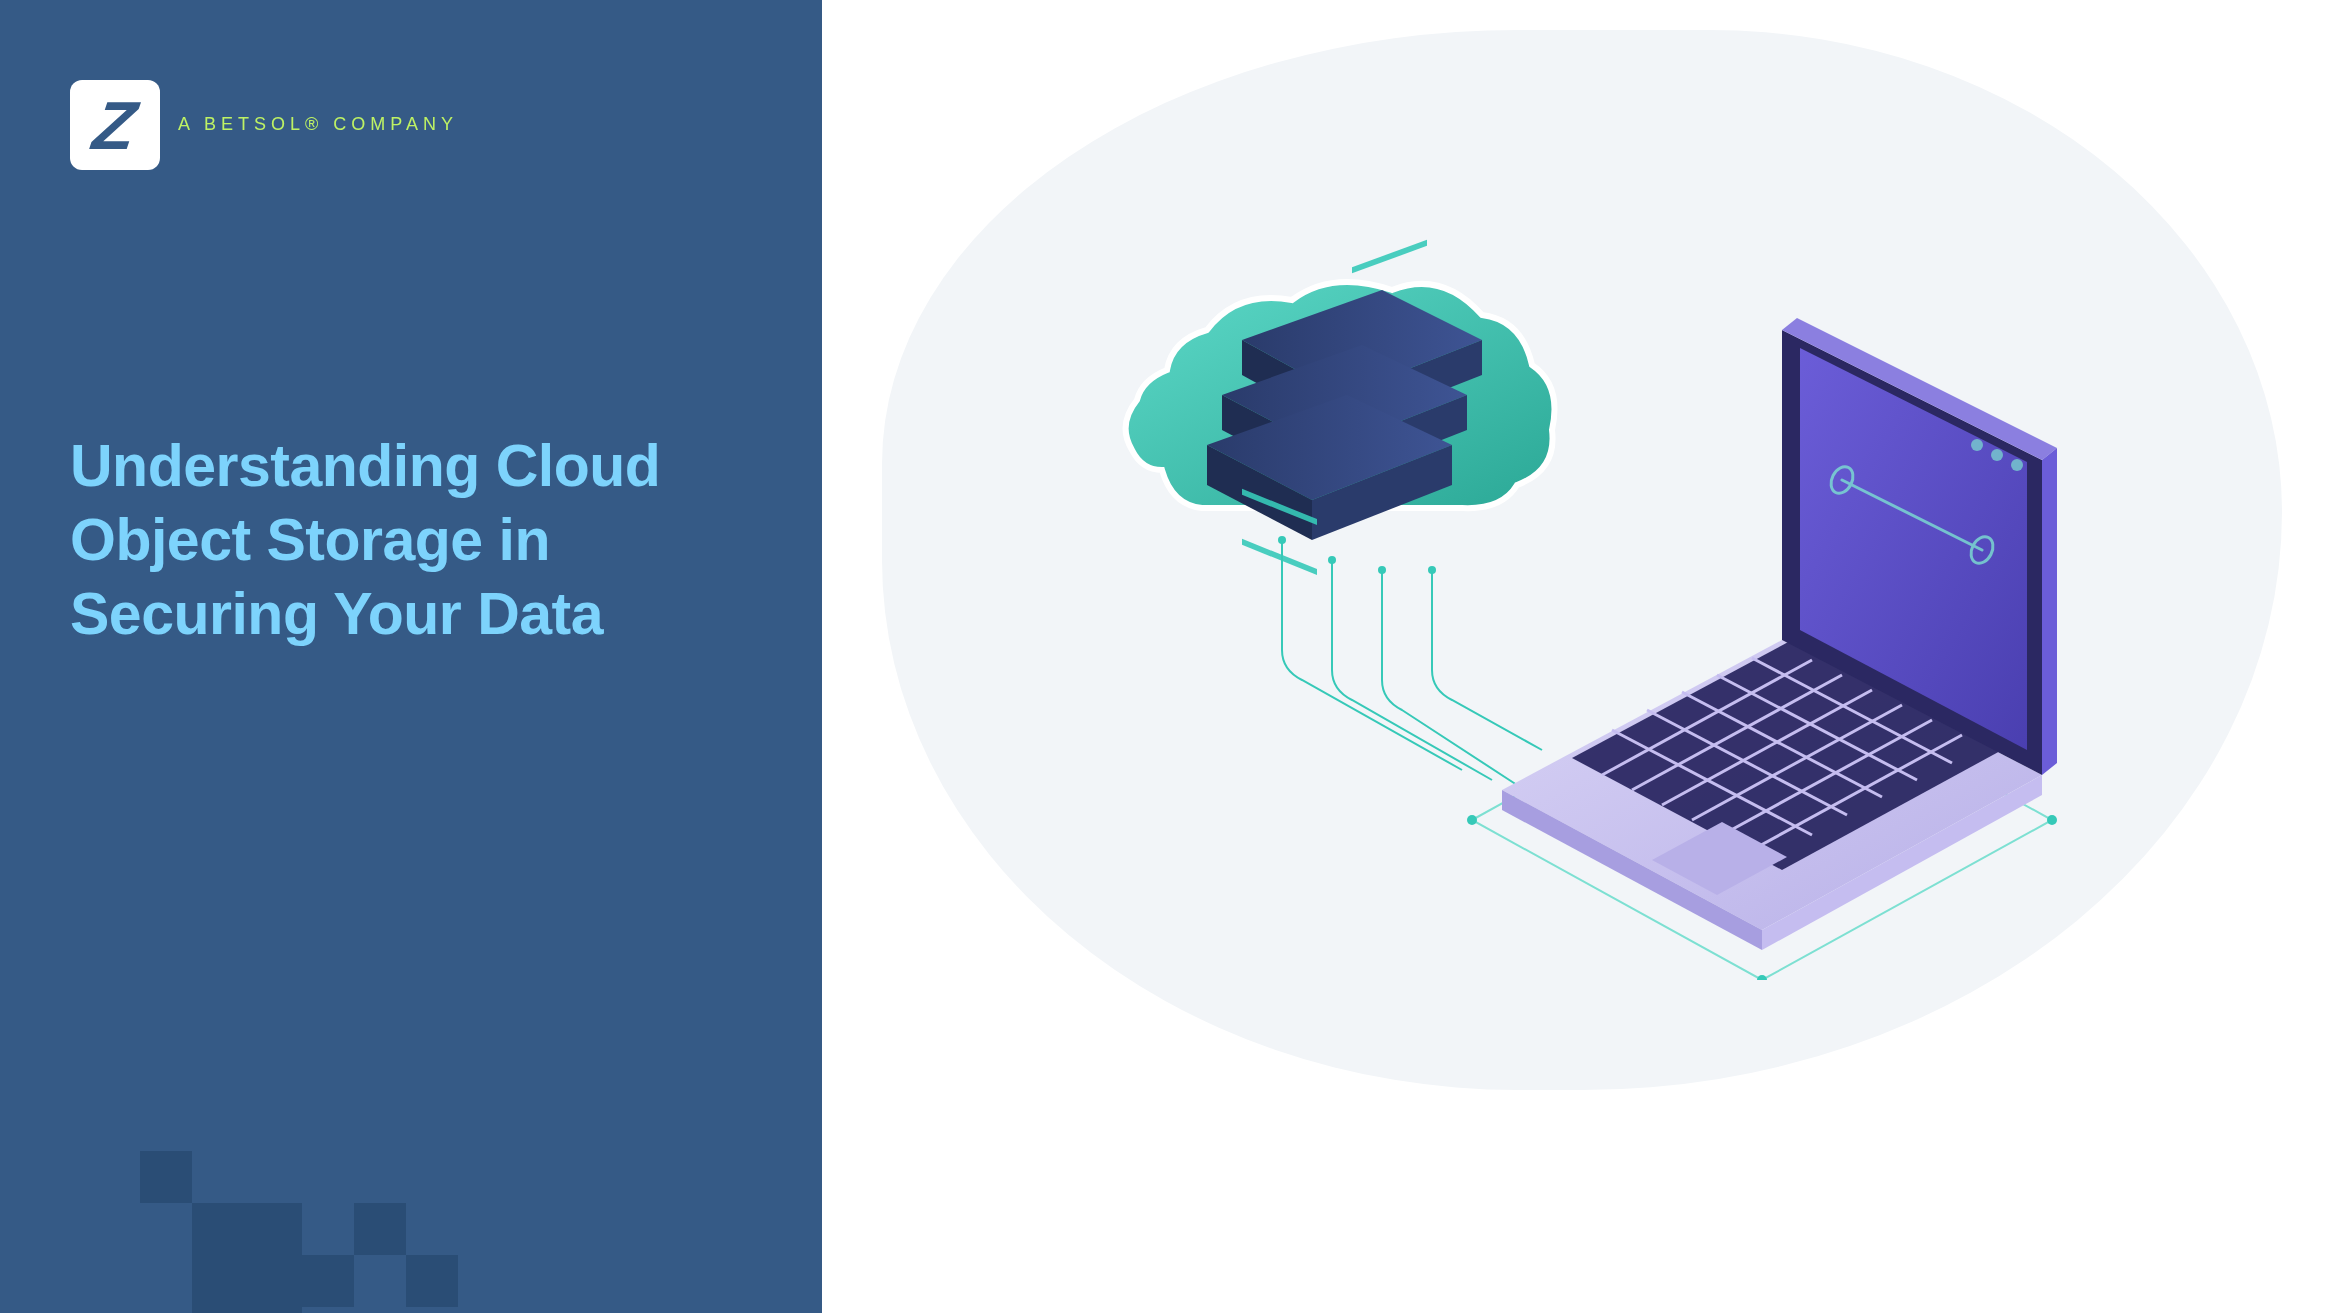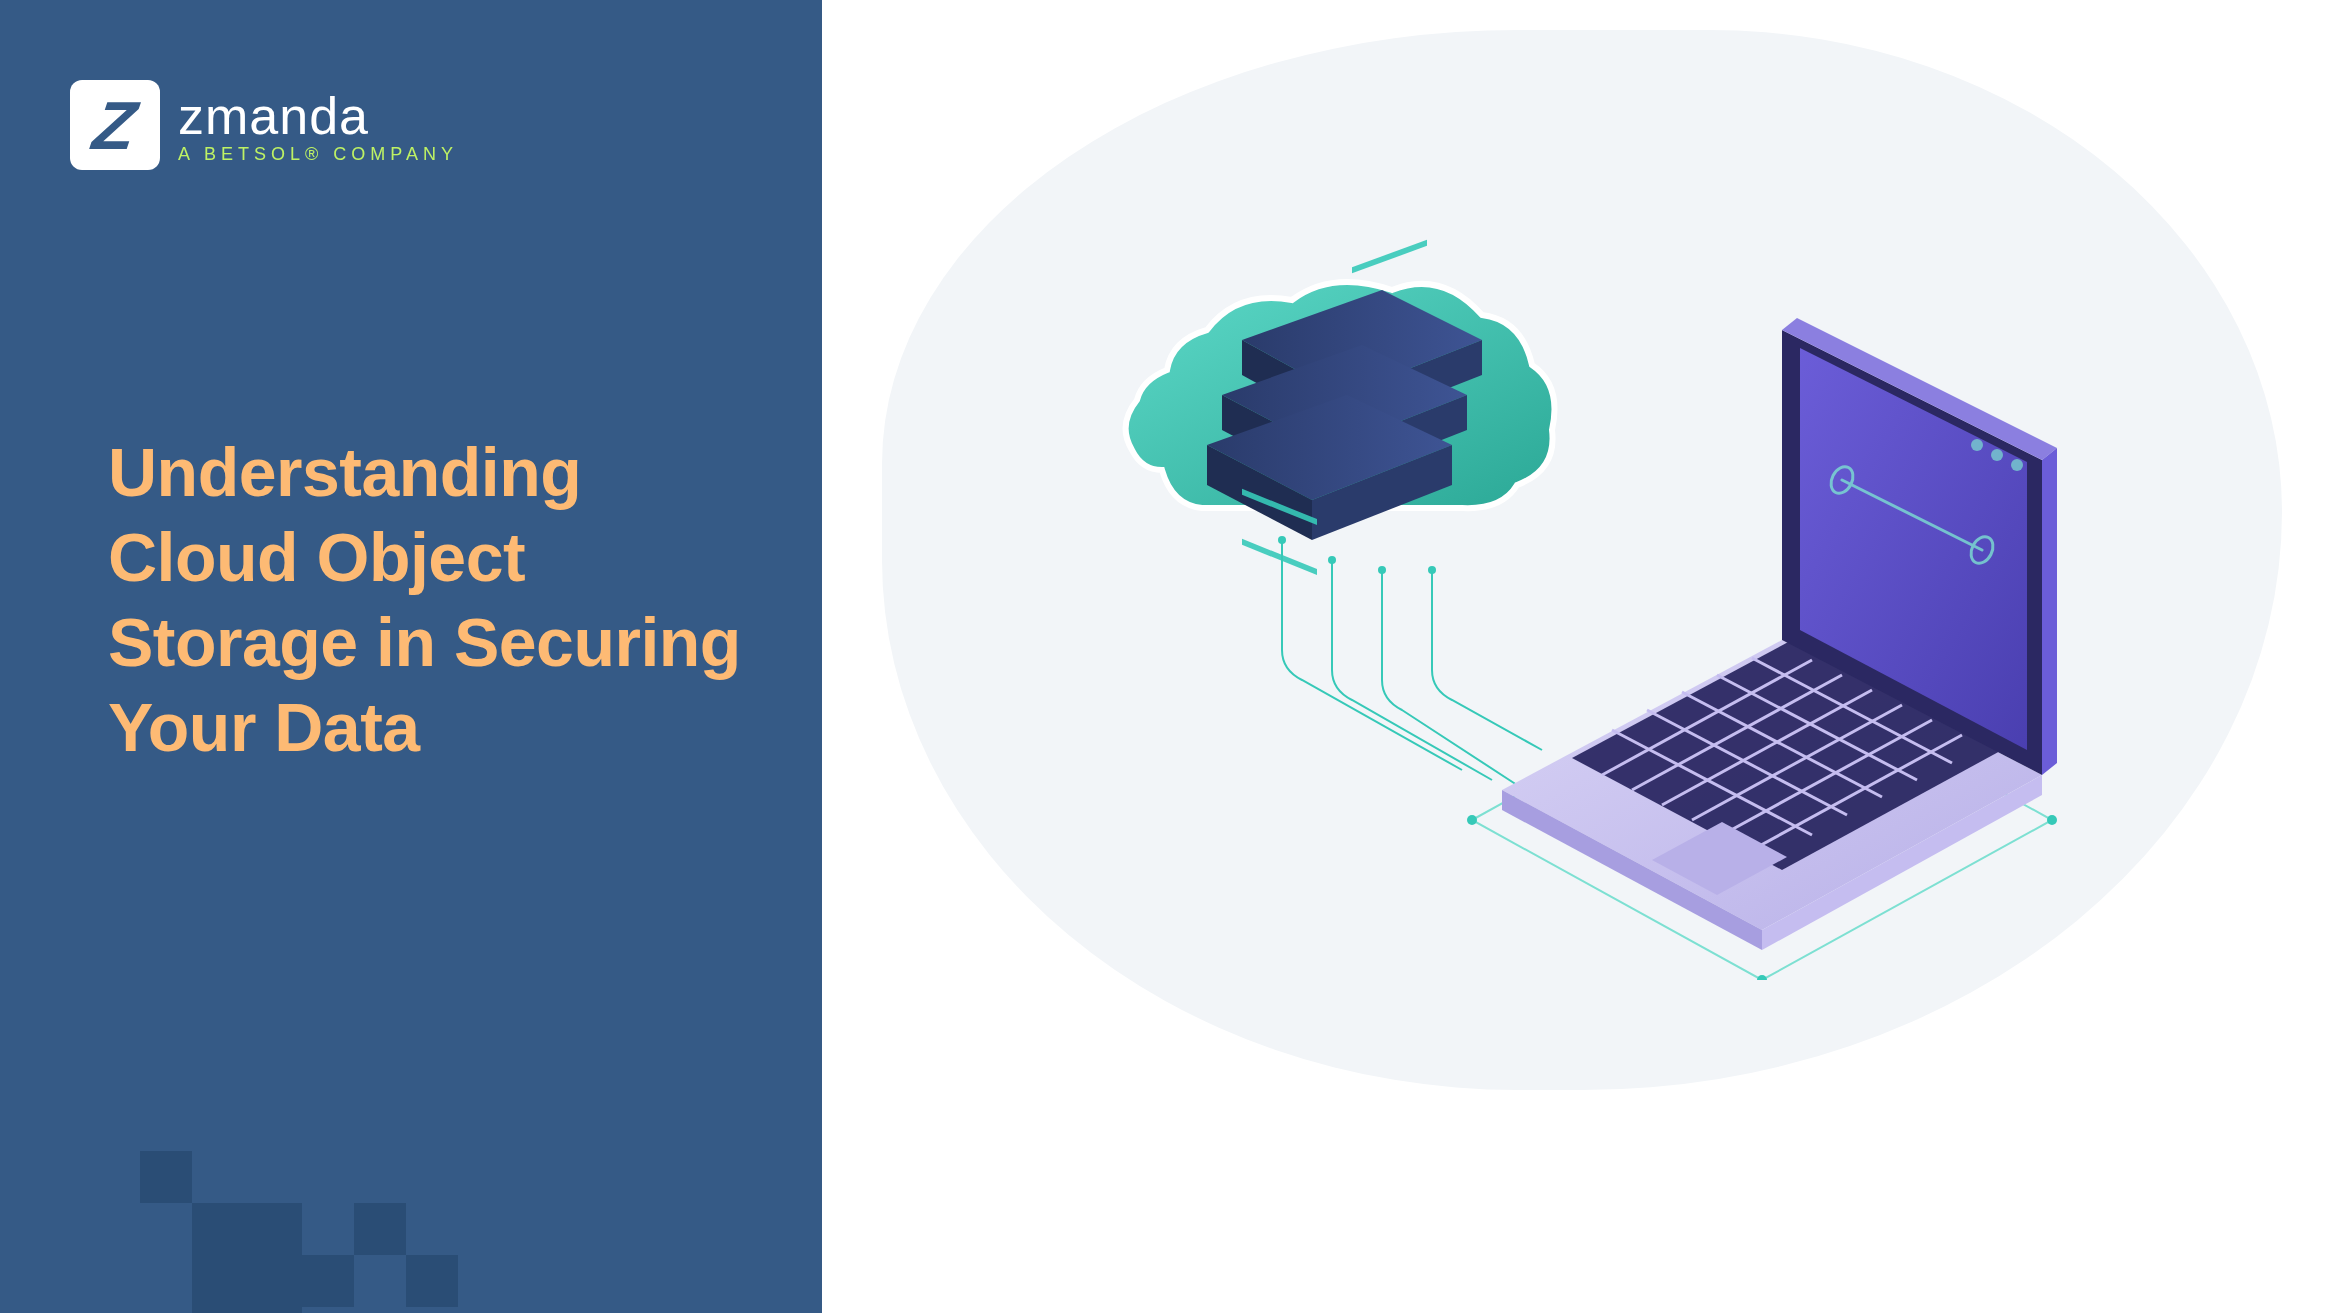--- a/index.html
+++ b/index.html
@@ -57,27 +57,26 @@
       font-weight: 500;
       letter-spacing: 1px;
     }
     .logo-tagline {
       color: #bef264;
       font-size: 18px;
       letter-spacing: 5px;
       margin-top: -2px;
     }
     .headline {
-      color: #fdba74;
-      font-size: 68px;
+      color: #7dd3fc;
+      font-size: 59px;
       font-weight: 600;
       line-height: 1.25;
       margin-top: 260px;
       letter-spacing: -0.5px;
-      margin-left: 38px;
     }
     .deco-squares {
       position: absolute;
       bottom: 0;
       left: 140px;
     }
     .sq {
       position: absolute;
       background: #2a4d75;
     }
@@ -114,21 +113,20 @@
   </style>
 </head>
 <body>
 
 <div class="left-panel">
   <div class="logo-container">
     <div class="logo-icon">
       <span class="logo-z">Z</span>
     </div>
     <div class="logo-text">
-      <span class="logo-name">zmanda</span>
       <span class="logo-tagline">A BETSOL® COMPANY</span>
     </div>
   </div>
   <h1 class="headline">Understanding Cloud Object Storage in Securing Your Data</h1>
   <div class="deco-squares">
     <div class="sq sq1"></div>
     <div class="sq sq2"></div>
     <div class="sq sq3"></div>
     <div class="sq sq4"></div>
     <div class="sq sq5"></div>

